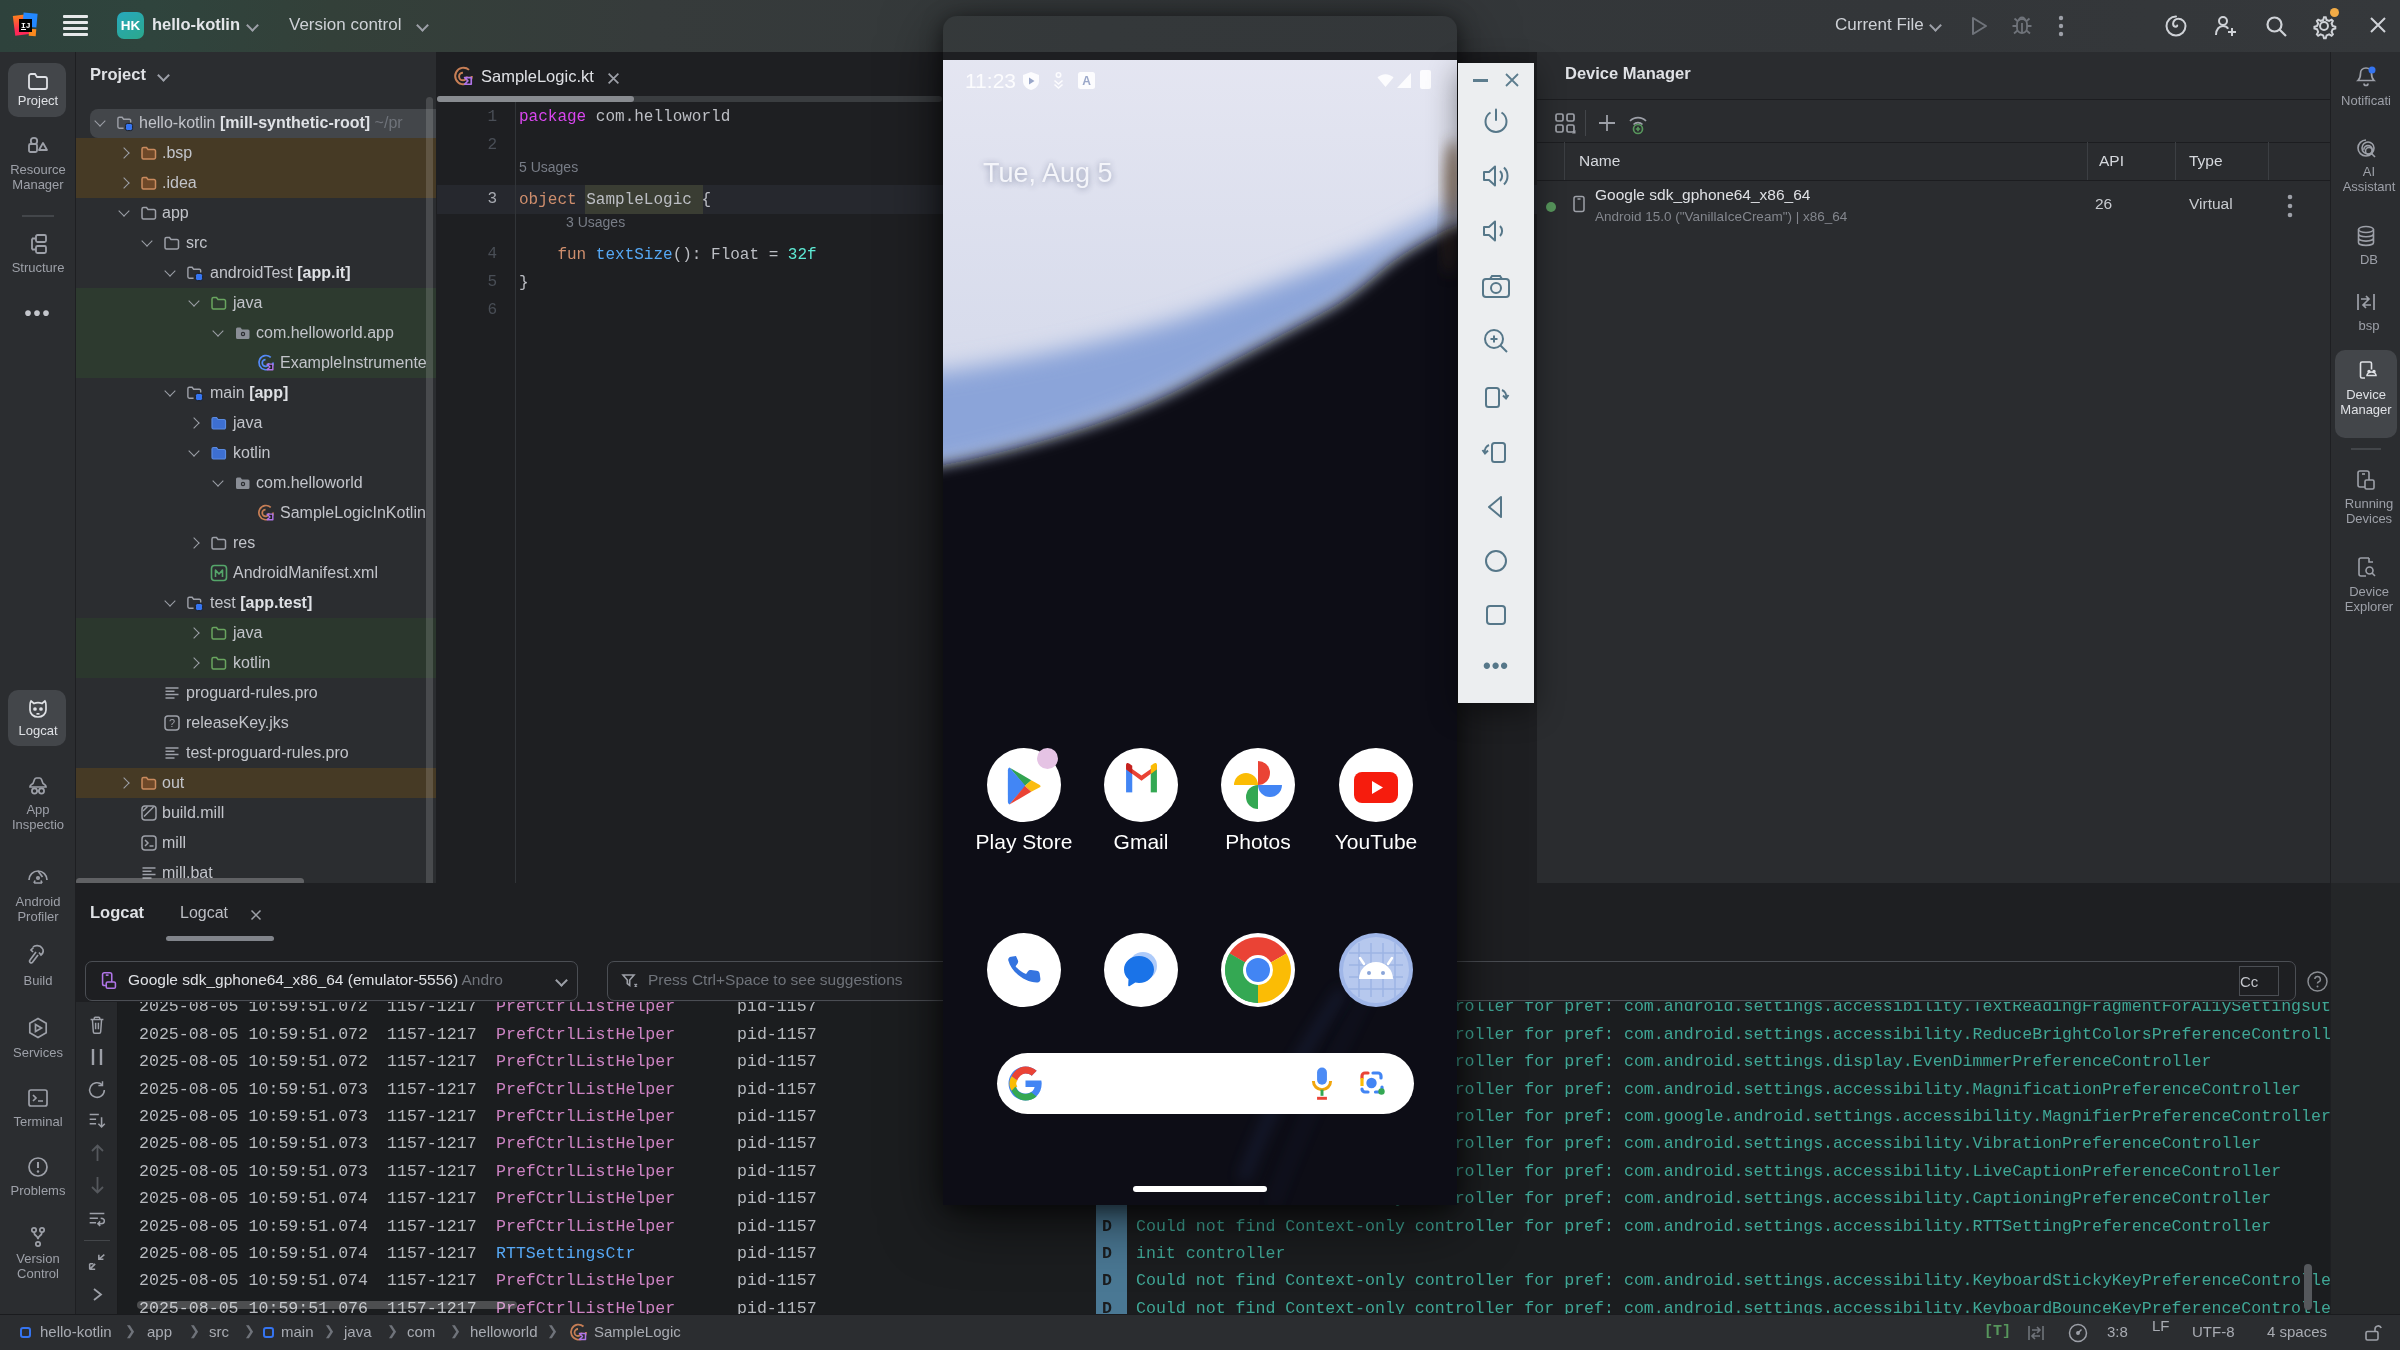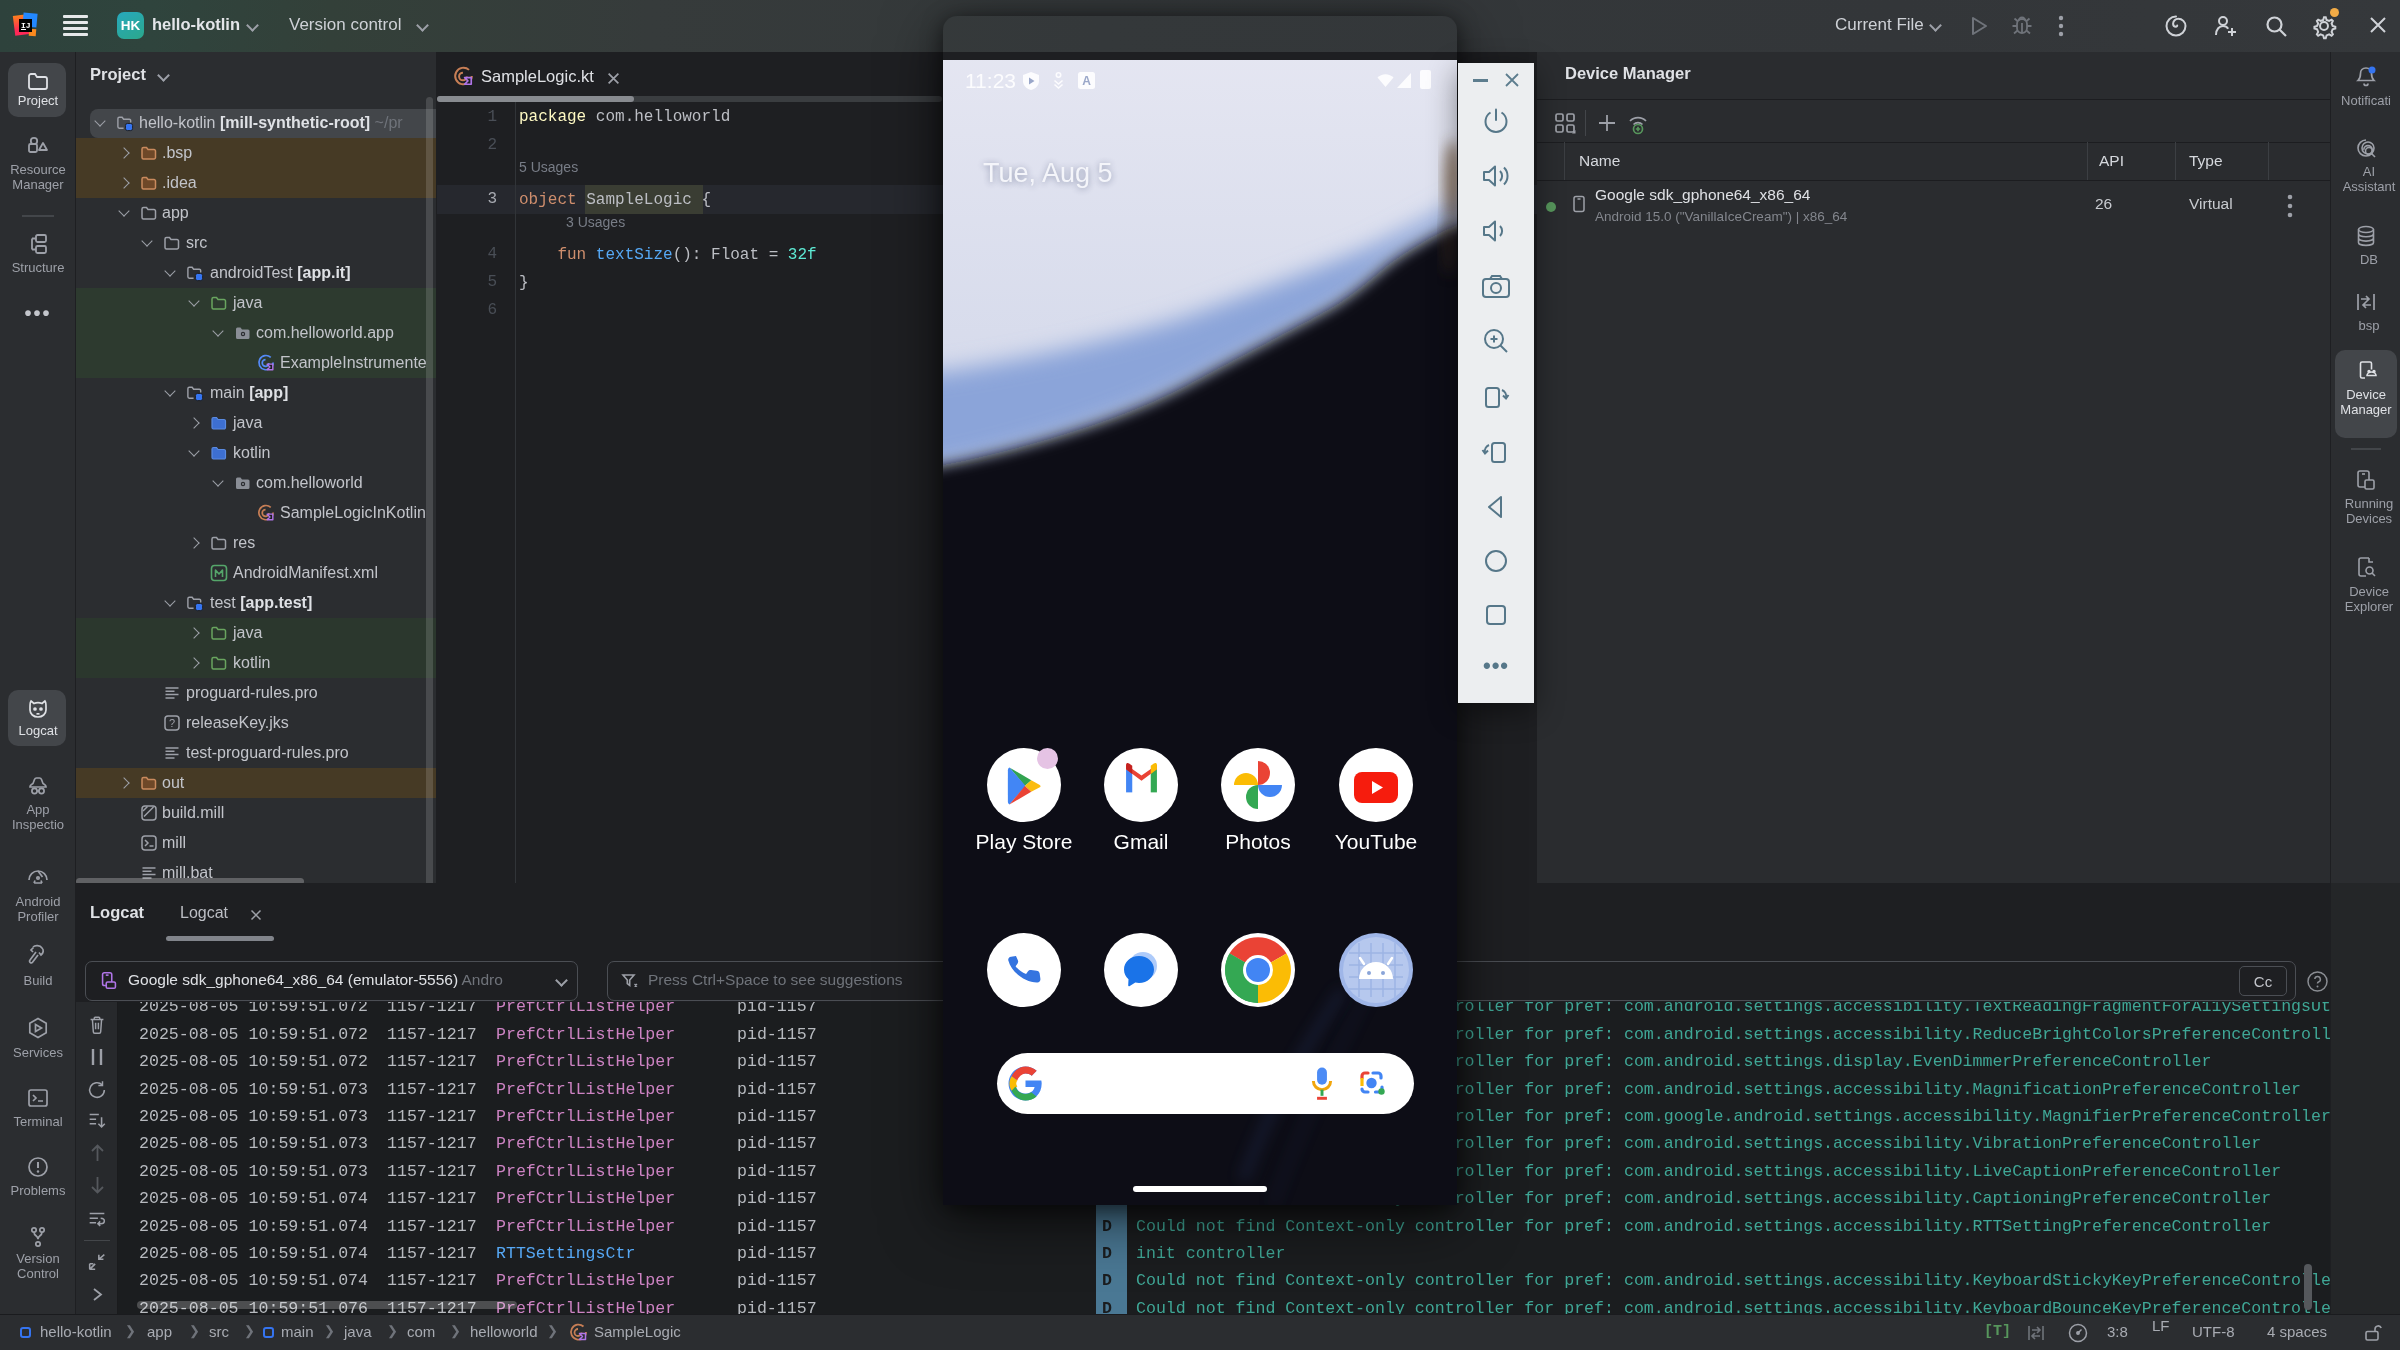--- a/index.html
+++ b/index.html
@@ -383,21 +383,21 @@
  <div class="abs" style="left:0;top:44px;width:197px;height:6px;background:#888b90;border-radius:3px"></div>
 
  <div class="abs" style="left:0;top:133px;width:1101px;height:29px;background:#26282e"></div>
  <div class="abs" style="left:148px;top:133px;width:118px;height:29px;background:#3a3d33"></div>
 
  <div class="abs" style="left:78px;top:50px;width:1px;height:781px;background:#313438"></div>
  <div class="abs mono" style="left:0;top:51px;width:60px;text-align:right;font-size:16px;color:#494e56;line-height:28px">1<br>2</div>
  <div class="abs mono" style="left:0;top:133px;width:60px;text-align:right;font-size:16px;color:#a8abb2;line-height:28px">3</div>
  <div class="abs mono" style="left:0;top:188px;width:60px;text-align:right;font-size:16px;color:#494e56;line-height:28px">4<br>5<br>6</div>
 
- <div class="abs mono" style="left:82px;top:51px;font-size:16px;line-height:28px;color:#bcbec4;white-space:pre"><span style="color:#fef9c3">package</span> com.helloworld</div>
+ <div class="abs mono" style="left:82px;top:51px;font-size:16px;line-height:28px;color:#bcbec4;white-space:pre"><span style="color:#d946ef">package</span> com.helloworld</div>
  <div class="abs" style="left:82px;top:107px;font-size:14px;color:#787d87">5 Usages</div>
  <div class="abs mono" style="left:82px;top:134px;font-size:16px;line-height:28px;color:#bcbec4;white-space:pre"><span style="color:#cf8e6d">object</span> SampleLogic {</div>
  <div class="abs" style="left:129px;top:162px;font-size:14px;color:#787d87">3 Usages</div>
  <div class="abs mono" style="left:82px;top:189px;font-size:16px;line-height:28px;color:#bcbec4;white-space:pre">    <span style="color:#cf8e6d">fun</span> <span style="color:#56a8f5">textSize</span>(): Float = <span style="color:#5eead4">32f</span></div>
  <div class="abs mono" style="left:82px;top:217px;font-size:16px;line-height:28px;color:#bcbec4;white-space:pre">}</div>
 </div>
 <div id="devmgr" class="abs">
  <div class="abs" style="left:28px;top:12px;font-size:16.5px;font-weight:600;color:#dfe1e5">Device Manager</div>
  <div class="abs" style="left:0;top:47px;width:793px;height:1px;background:#1c1d20"></div>
 
@@ -505,21 +505,21 @@
         <rect x="9" y="13" width="10" height="7" rx="1.5" fill="#1e1f22"></rect>
       </svg>
  <div class="abs" style="left:52px;top:88px;font-size:15.5px;color:#dfe1e5;white-space:nowrap;width:420px;overflow:hidden">Google sdk_gphone64_x86_64 (emulator-5556) <span style="color:#6f737a">Andro</span></div>
  <span class="abs chev" style="left:481px;top:93px"></span>
  <div class="abs" style="left:531px;top:78px;width:1689px;height:40px;border:1.5px solid #4b4e54;border-radius:7px"></div>
  <svg class="abs" style="left:544px;top:88px" width="20" height="20" viewBox="0 0 20 20" fill="none" stroke="#9da0a8" stroke-width="1.6">
         <path d="M3 4 h11 l-4.3 5 v5.5 l-2.4 -1.8 v-3.7 Z"></path>
         <path d="M14.5 13 l2.5 2.5 m0 -2.5 l-2.5 2.5" stroke-width="1.4"></path>
       </svg>
  <div class="abs" style="left:572px;top:88px;font-size:15.5px;color:#6f737a">Press Ctrl+Space to see suggestions</div>
- <div class="abs" style="left:2163px;top:83px;width:48px;height:30px;border:1.5px solid #4b4e54;border-radius:5px;color:#c2c4ca;font-size:15px;text-align:center;line-height:29px">Cc</div>
+ <div class="abs" style="left:2163px;top:83px;width:40px;height:30px;border:1.5px solid #4b4e54;border-radius:0;color:#c2c4ca;font-size:15px;line-height:29px">Cc</div>
  <svg class="abs" style="left:2230px;top:87px" width="23" height="23" viewBox="0 0 23 23" fill="none" stroke="#8a8d93" stroke-width="1.5">
         <circle cx="11.5" cy="11.5" r="9.5"></circle>
         <path d="M8.8 9 a2.8 2.8 0 1 1 3.7 3 c-.8.3-1 .8-1 1.6"></path>
         <circle cx="11.5" cy="16.6" r="1" fill="#8a8d93" stroke="none"></circle>
       </svg>
 
  <div class="abs" style="left:0;top:119px;width:42px;height:312px;background:#27292c;border-right:1px solid #1a1b1d"></div>
  <svg class="abs" style="left:10px;top:131px" width="22" height="22" viewBox="0 0 24 24" fill="none" stroke="#9da0a8" stroke-width="1.6">
         <path d="M5 6 h14 M9 6 V4.5 a1 1 0 0 1 1-1 h4 a1 1 0 0 1 1 1 V6 M7 6 l1 13.5 a1.5 1.5 0 0 0 1.5 1.4 h5 a1.5 1.5 0 0 0 1.5-1.4 L17 6 M10.5 9.5 v7 M13.5 9.5 v7"></path>
       </svg>

